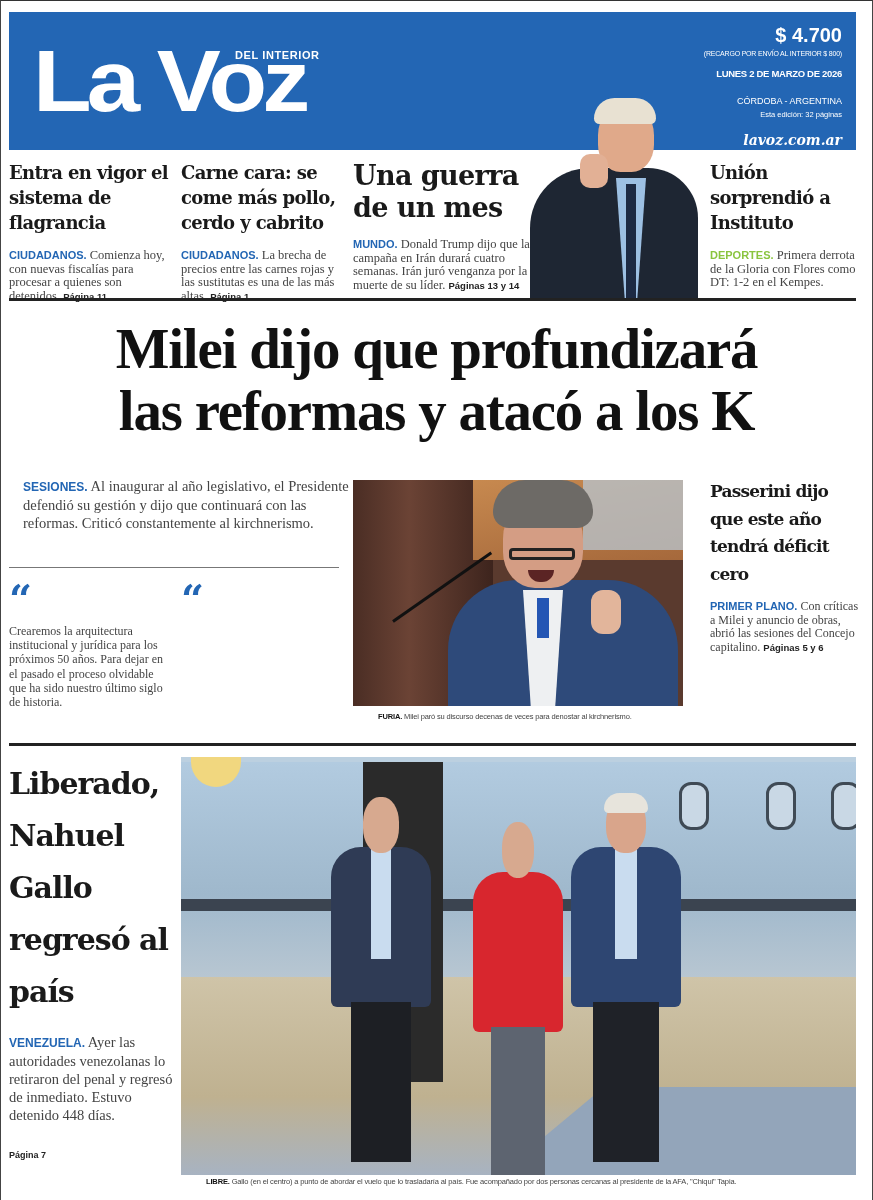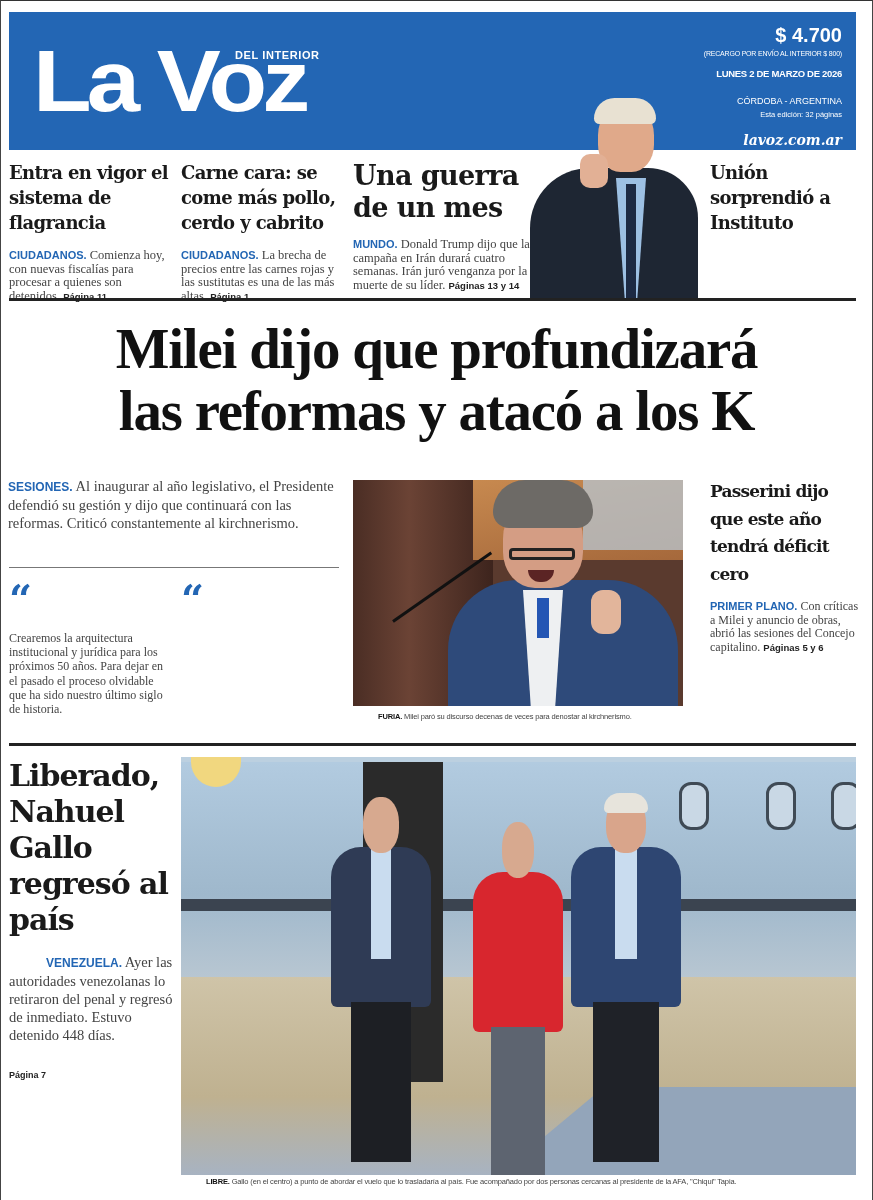--- a/index.html
+++ b/index.html
@@ -45,28 +45,28 @@
   .trump .hair { position: absolute; left: 66px; top: 0px; width: 62px; height: 26px; background: #e8e1d2; border-radius: 30px 30px 8px 8px; }
   .trump .fist { position: absolute; left: 52px; top: 56px; width: 28px; height: 34px; background: #e2b095; border-radius: 10px; }
   .trump .arm { position: absolute; left: 30px; top: 78px; width: 40px; height: 66px; background: #262e3c; border-radius: 18px; transform: rotate(12deg); }
 
   .rule-thick { position: absolute; height: 3px; background: #222; }
   .rule-thin { position: absolute; height: 1px; background: #777; }
 
   
   .main-head { position: absolute; left: 0; top: 318px; width: 873px; text-align: center; font-family: "Liberation Serif", serif; font-weight: 700; font-size: 58px; line-height: 62px; color: #111; letter-spacing: -1.2px; transform: scaleX(0.98); }
 
-  .sesiones { position: absolute; left: 8px; top: 477px; width: 330px; font-size: 14.5px; line-height: 18px; }
+  .sesiones { position: absolute; left: 23px; top: 477px; width: 330px; font-size: 14.5px; line-height: 18px; }
   .sesiones .kicker { font-size: 12px; }
 
   .quote { position: absolute; top: 586px; width: 160px; }
   .q1 { left: 9px; }
   .q2 { left: 181px; }
   .qmark { font-family: "DejaVu Serif", serif; font-weight: 700; font-size: 40px; line-height: 26px; color: #2366b4; height: 24px; letter-spacing: -2px; }
-  .qtext { font-family: "Liberation Serif", serif; font-size: 12px; line-height: 14.2px; color: #444; margin-top: 21px; }
+  .qtext { font-family: "Liberation Serif", serif; font-size: 12px; line-height: 14.2px; color: #444; margin-top: 14px; }
 
   
   .milei { position: absolute; left: 353px; top: 480px; width: 330px; height: 226px; overflow: hidden; background: #5a3a2e; }
   .milei .wall { position: absolute; left: 0; top: 0; width: 140px; height: 226px; background: linear-gradient(90deg,#4a2d24,#6b4335 40%,#3d241d); }
   .milei .wood { position: absolute; left: 120px; top: 0; width: 220px; height: 80px; background: linear-gradient(170deg,#c7894f,#a5683b); }
   .milei .glass { position: absolute; left: 230px; top: 0; width: 100px; height: 70px; background: #b8c2c9; opacity: 0.8; }
   .milei .suit { position: absolute; left: 95px; top: 100px; width: 230px; height: 140px; background: #2e4a7a; border-radius: 70px 70px 0 0; }
   .milei .shirt { position: absolute; left: 170px; top: 110px; width: 40px; height: 120px; background: #eef0f2; clip-path: polygon(0 0,100% 0,80% 100%,20% 100%); }
   .milei .tie { position: absolute; left: 184px; top: 118px; width: 12px; height: 40px; background: #2456b4; }
   .milei .face { position: absolute; left: 150px; top: 18px; width: 80px; height: 90px; background: #d49d84; border-radius: 45% 45% 40% 40%; }
@@ -80,23 +80,23 @@
   .caption b { color: #111; margin-left: 25px; }
   .cap1 { left: 353px; top: 712px; width: 340px; }
   .cap2 { left: 181px; top: 1177px; width: 690px; }
 
   .passerini { position: absolute; left: 710px; top: 478px; width: 155px; }
   .passerini .head { font-size: 17px; line-height: 27.5px; letter-spacing: -0.8px; }
   .passerini .deck { margin-top: 12px; font-size: 12px; line-height: 13.5px; }
 
   
   .gallo { position: absolute; left: 9px; top: 758px; width: 165px; }
-  .gallo .head { font-size: 30px; line-height: 36px; letter-spacing: -1px; }
+  .gallo .head { font-size: 30px; line-height: 52px; letter-spacing: -1px; }
   .gallo .deck { margin-top: 15px; font-size: 14.5px; line-height: 18px; }
-  .gallo .kicker { font-size: 12px; margin-left: 37px; }
+  .gallo .kicker { font-size: 12px; }
   .gallo .pageref { display: block; margin-top: 26px; font-size: 9px; }
 
   .plane { position: absolute; left: 181px; top: 757px; width: 675px; height: 418px; overflow: hidden; background: #a9c2d9; }
   .plane .sky { position: absolute; left: 0; top: 0; width: 100%; height: 60px; background: #bcd0e0; }
   .plane .sun { position: absolute; left: 10px; top: 0; width: 50px; height: 30px; background: #f1d77f; border-radius: 0 0 30px 30px; }
   .plane .fuselage { position: absolute; left: 0; top: 5px; width: 100%; height: 220px; background: linear-gradient(180deg,#b2cbe0,#9fb8cc 60%,#b9c7d2); }
   .plane .stripe { position: absolute; left: 0; top: 142px; width: 100%; height: 12px; background: #3b4450; }
   .plane .door { position: absolute; left: 182px; top: 5px; width: 80px; height: 320px; background: #2a2a2a; }
   .plane .window { position: absolute; top: 25px; width: 30px; height: 48px; border: 3px solid #3f4a55; border-radius: 12px; background: #c9d8e5; }
   .plane .ground { position: absolute; left: 0; top: 220px; width: 100%; height: 200px; background: linear-gradient(180deg,#cfc4a8,#bfb190 60%,#a7b3c3); }
@@ -156,20 +156,21 @@
   <p class="deck"><span class="kicker">CIUDADANOS.</span> <span>La brecha de precios entre las carnes rojas y las sustitutas es una de las más altas.</span> <span class="pageref">Página 1</span></p>
 </article>
 
 <article class="story s3">
   <h2 class="head">Una guerra de un mes</h2>
   <p class="deck"><span class="kicker">MUNDO.</span> <span>Donald Trump dijo que la campaña en Irán durará cuatro semanas. Irán juró venganza por la muerte de su líder.</span> <span class="pageref">Páginas 13 y 14</span></p>
 </article>
 
 <article class="story s4">
   <h2 class="head">Unión sorprendió a Instituto</h2>
+  <p class="deck"><span class="kicker green">DEPORTES.</span> <span>Primera derrota de la Gloria con Flores como DT: 1-2 en el Kempes.</span></p>
 </article>
 
 <div class="rule-thick" style="left:9px; top:298px; width:847px;"></div>
 
 <h1 class="main-head">
   <span>Milei dijo que profundizará</span><br>
   <span>las reformas y atacó a los K</span>
 </h1>
 
 <p class="sesiones deck"><span class="kicker">SESIONES.</span> <span>Al inaugurar al año legislativo, el Presidente defendió su gestión y dijo que continuará con las reformas. Criticó constantemente al kirchnerismo.</span></p>

